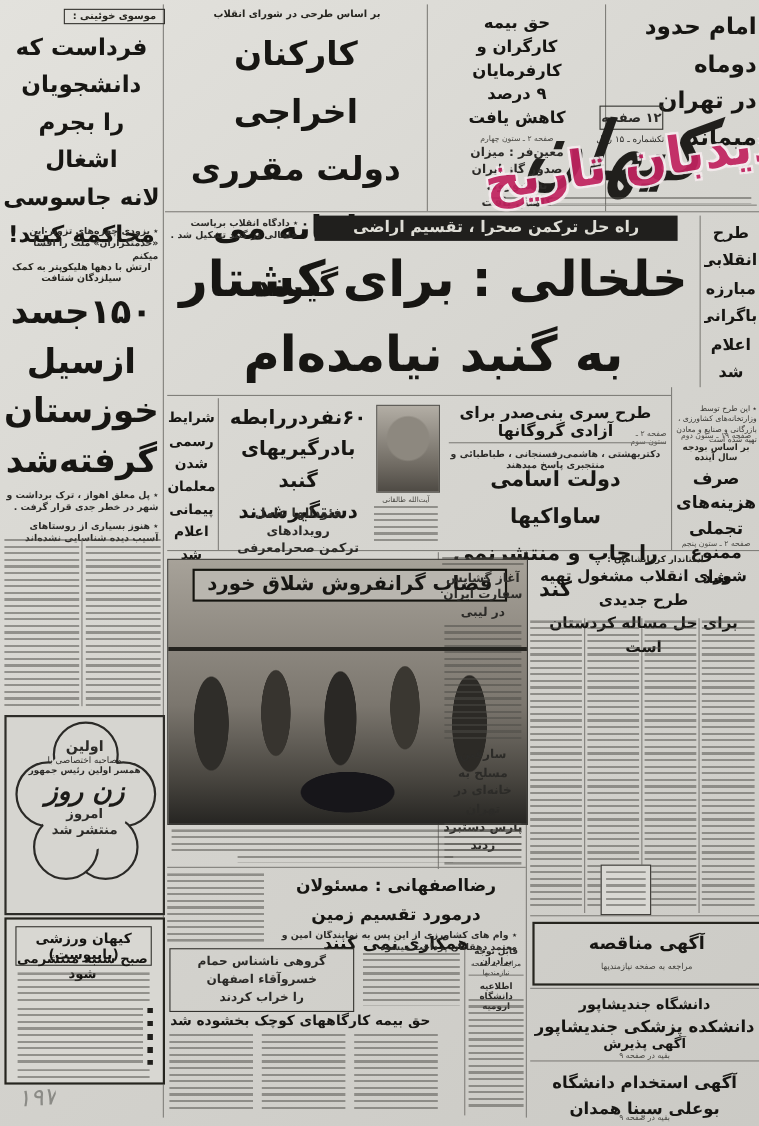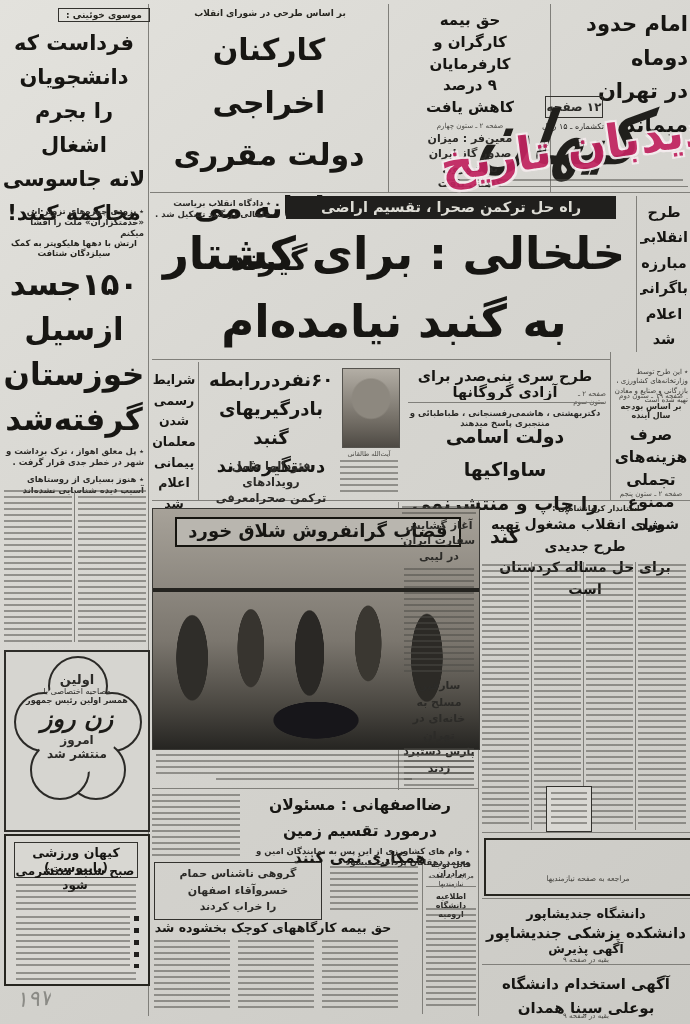--- a/index.html
+++ b/index.html
@@ -201,20 +201,21 @@
   <div class="dummy" style="left:238px;top:940px;width:76px;height:70px;"></div>
   <div class="dummy" style="left:322px;top:940px;width:76px;height:70px;"></div>
 
   <div class="abs b c" style="left:424px;top:860px;width:54px;font-size:8px;">قابل توجه برادران</div>
   <div class="abs c" style="left:424px;top:872px;width:54px;font-size:6.5px;">مراجعه به صفحه نیازمندیها</div>
   <div class="hr" style="left:426px;top:886px;width:50px;"></div>
   <div class="abs b c" style="left:424px;top:892px;width:54px;font-size:8px;">اطلاعیه دانشگاه ارومیه</div>
   <div class="dummy" style="left:426px;top:908px;width:50px;height:100px;"></div>
 
   <div class="abs" style="left:484px;top:838px;width:204px;height:54px;border:2px solid #26251f;">
+    <div class="abs hl c" style="left:0;top:8px;width:204px;font-size:16px;">آگهی مناقصه</div>
     <div class="abs c" style="left:0;top:34px;width:204px;font-size:7.5px;color:#44433e;">مراجعه به صفحه نیازمندیها</div>
   </div>
   <div class="abs hl c" style="left:484px;top:906px;width:204px;font-size:13px;">دانشگاه جندیشاپور</div>
   <div class="abs hl c" style="left:484px;top:924px;width:204px;font-size:15px;">دانشکده پزشکی جندیشاپور</div>
   <div class="abs hl c" style="left:484px;top:942px;width:204px;font-size:12px;">آگهی پذیرش</div>
   <div class="abs tinyref c" style="left:484px;top:956px;width:204px;">بقیه در صفحه ۹</div>
   <div class="abs hl ml c" style="left:484px;top:972px;width:204px;font-size:15px;line-height:1.6;text-align:center;">آگهی استخدام دانشگاه
 بوعلی سینا همدان</div>
   <div class="abs tinyref c" style="left:484px;top:1012px;width:204px;">بقیه در صفحه ۹</div>
 

